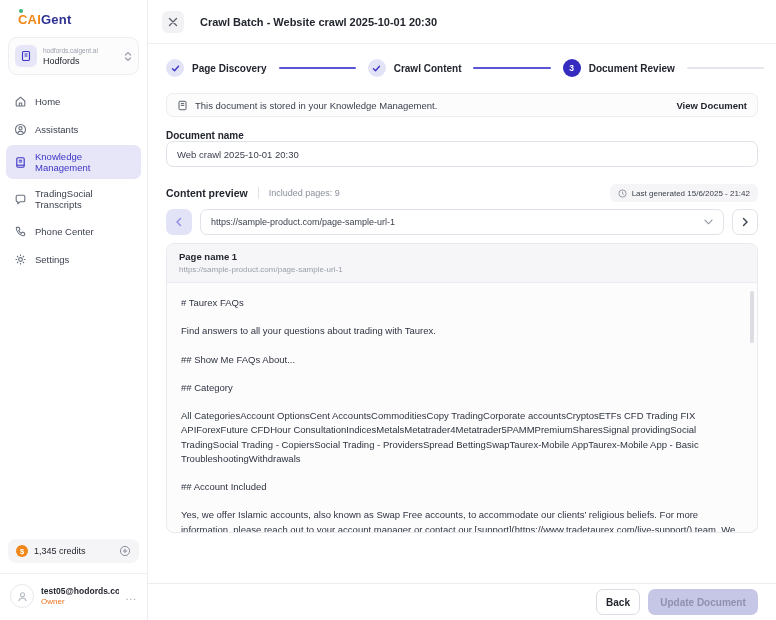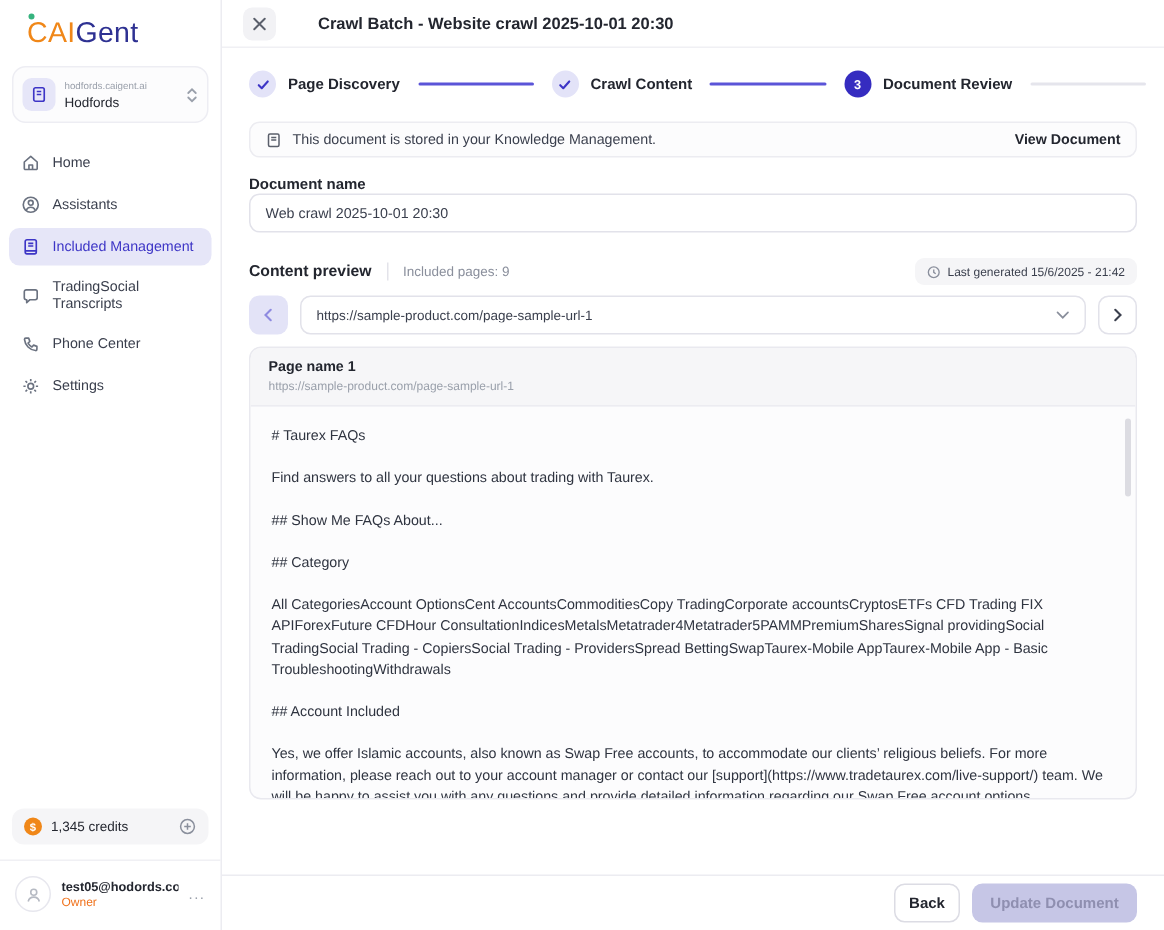--- a/index.html
+++ b/index.html
@@ -6,21 +6,21 @@
   html,body { width:776px; height:620px; }
   body {
     font-family:"Liberation Sans","DejaVu Sans",sans-serif;
     background:#fff; color:#23262f; overflow:hidden; display:flex;
   }
   svg { display:block; }
 
   
   .sidebar { width:148px; flex:none; border-right:1px solid #ececf1; background:#fff;
              display:flex; flex-direction:column; position:relative; }
-  .logo { padding:12px 0 0 18px; font-size:19px; font-weight:normal; letter-spacing:.2px; position:relative; }
+  .logo { padding:12px 0 0 18px; font-size:13px; font-weight:bold; letter-spacing:.2px; position:relative; }
   .logo .p1 { color:#f08718; }
   .logo .p2 { color:#2e3192; }
   .logo .sprout { position:absolute; top:9px; left:19px; width:4px; height:4px; border-radius:50%; background:#36b37e; }
   .ws-card { margin:10px 8px 0 8px; border:1px solid #ededf3; background:#fcfcfd; border-radius:9px;
              display:flex; align-items:center; gap:6px; padding:7px 6px; }
   .ws-icon { width:22px; height:22px; flex:none; border-radius:6px; background:#e6e6f8; color:#3d35c6;
              display:flex; align-items:center; justify-content:center; }
   .ws-text { flex:1; min-width:0; }
   .ws-domain { font-size:6.5px; color:#9aa0ab; white-space:nowrap; }
   .ws-name { font-size:9px; font-weight:normal; color:#23262f; margin-top:2px; }
@@ -41,21 +41,21 @@
   .user-row { border-top:1px solid #f0f0f4; padding:10px 10px 12px 10px; display:flex; align-items:center; gap:7px; }
   .avatar { width:24px; height:24px; border-radius:50%; border:1px solid #e7e7ee; color:#b6bac3;
             display:flex; align-items:center; justify-content:center; flex:none; }
   .user-info { flex:1; min-width:0; }
   .user-email { font-size:8.5px; font-weight:bold; color:#23262f; white-space:nowrap; overflow:hidden; }
   .user-role { font-size:8px; color:#f0721c; margin-top:1px; }
   .user-menu { color:#9aa0ab; font-size:10px; letter-spacing:1px; cursor:pointer; }
 
   
   .main { flex:1; display:flex; flex-direction:column; min-width:0; }
-  .modal-header { height:32px; flex:none; display:flex; align-items:center; gap:28px;
+  .modal-header { height:44px; flex:none; display:flex; align-items:center; gap:16px;
                   padding:0 14px; border-bottom:1px solid #f0f0f4; }
   .close-btn { width:22px; height:22px; border-radius:6px; background:#f2f2f5; color:#5a5f6b;
                display:flex; align-items:center; justify-content:center; cursor:pointer; }
   .modal-title { font-size:11px; font-weight:bold; color:#23262f; }
 
   .modal-body { flex:1; min-height:0; display:flex; flex-direction:column; padding:0 18px; }
 
   
   .stepper { margin-top:14px; height:20px; display:flex; align-items:center; margin-right:-18px; }
   .step { display:flex; align-items:center; gap:8px; flex:none; }
@@ -164,21 +164,21 @@
       <span>Assistants</span>
     </div>
     <div class="nav-item active">
       <span class="nicon">
         <svg width="13" height="13" viewBox="0 0 13 13" fill="none" stroke="currentColor" stroke-width="1.1" stroke-linejoin="round">
           <rect x="2.8" y="1.8" width="7.4" height="9.4" rx="1.2"></rect>
             <path d="M4.8 4.2h3.4M4.8 6h3.4"></path>
             <path d="M2.8 9.2h7.4"></path>
         </svg>
       </span>
-      <span>Included Management</span>
+      <span>Knowledge Management</span>
     </div>
     <div class="nav-item">
       <span class="nicon">
         <svg width="13" height="13" viewBox="0 0 13 13" fill="none" stroke="currentColor" stroke-width="1.1" stroke-linejoin="round">
           <path d="M2.2 3.5a1.3 1.3 0 0 1 1.3-1.3h6a1.3 1.3 0 0 1 1.3 1.3v4a1.3 1.3 0 0 1-1.3 1.3H6l-2.2 2v-2h-.3a1.3 1.3 0 0 1-1.3-1.3z"></path>
         </svg>
       </span>
       <span>TradingSocial Transcripts</span>
     </div>
     <div class="nav-item">

